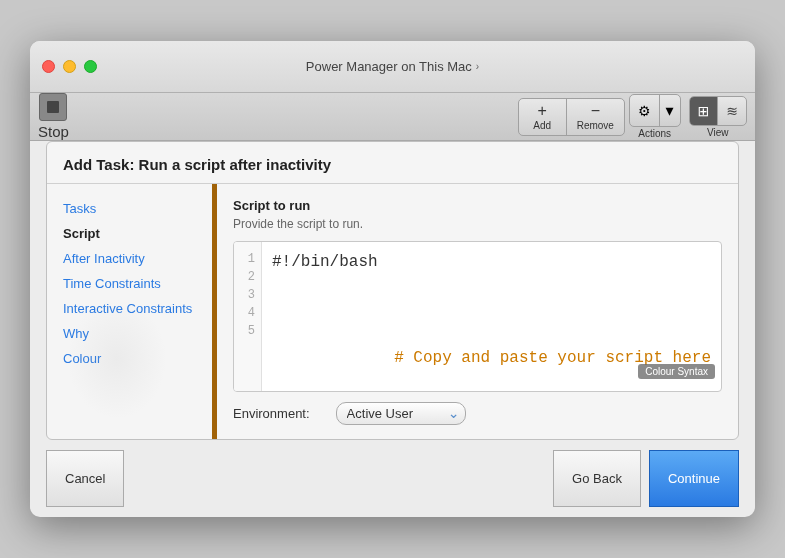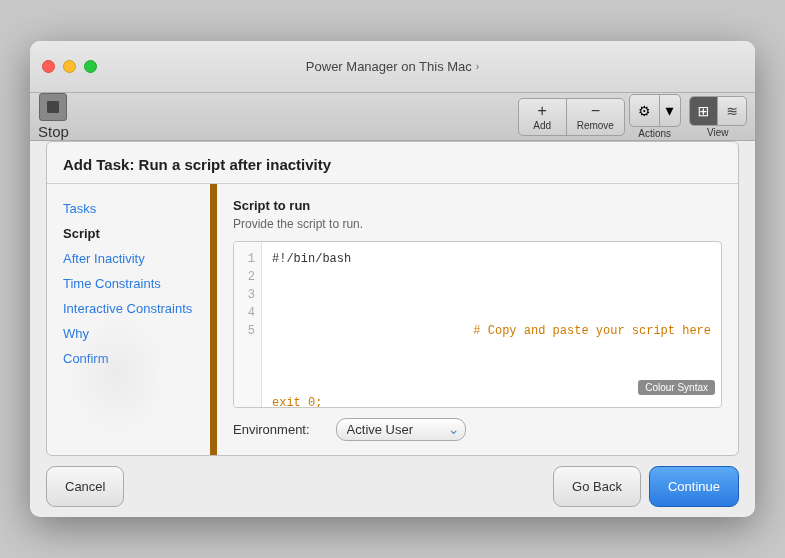--- a/index.html
+++ b/index.html
@@ -238,21 +238,21 @@
     .dialog-body {
       display: flex;
       flex: 1;
       overflow: hidden;
     }
 
     
     .sidebar-nav {
       width: 170px;
       padding: 12px 0;
-      border-right: 7px solid #a16207;
+      border-right: 5px solid #a16207;
       flex-shrink: 0;
       position: relative;
     }
 
     .sidebar-nav::after {
       content: '';
       position: absolute;
       bottom: 20px;
       left: 20px;
       width: 100px;
@@ -315,21 +315,21 @@
       color: #aaa;
       font-family: 'Courier New', monospace;
       line-height: 1.5;
       min-width: 28px;
       text-align: right;
     }
 
     .code-content {
       padding: 8px 10px;
       font-family: 'Courier New', monospace;
-      font-size: 12px;
+      font-size: 16px;
       line-height: 1.5;
       flex: 1;
       overflow: auto;
       white-space: pre;
     }
 
     .code-line { display: block; }
     .code-plain { color: #333; }
     .code-comment { color: #cc7a00; text-align: right; }
     .code-command { color: #cc7a00; }
@@ -390,22 +390,22 @@
 
     
     .bottom-bar {
       display: flex;
       align-items: center;
       padding: 10px 16px;
       flex-shrink: 0;
     }
 
     .btn {
-      padding: 12px 18px;
-      border-radius: 9px;
+      padding: 20px 18px;
+      border-radius: 0;
       font-size: 13px;
       cursor: pointer;
       border: 1px solid;
     }
 
     .btn-cancel {
       background: linear-gradient(to bottom, #f8f8f8, #e0e0e0);
       border-color: #aaa;
       color: #333;
     }
@@ -493,21 +493,21 @@
 
       <div class="dialog-body">
 
         <div class="sidebar-nav">
           <div class="nav-item link-style">Tasks</div>
           <div class="nav-item active">Script</div>
           <div class="nav-item link-style">After Inactivity</div>
           <div class="nav-item link-style">Time Constraints</div>
           <div class="nav-item link-style">Interactive Constraints</div>
           <div class="nav-item link-style">Why</div>
-          <div class="nav-item link-style">Confirm</div>
+          <div class="nav-item link-style">Colour</div>
         </div>
 
         <div class="right-panel">
           <div class="panel-title">Script to run</div>
           <div class="panel-subtitle">Provide the script to run.</div>
 
           <div class="code-area">
             <div class="line-numbers">
               <span>1</span>
               <span>2</span>

